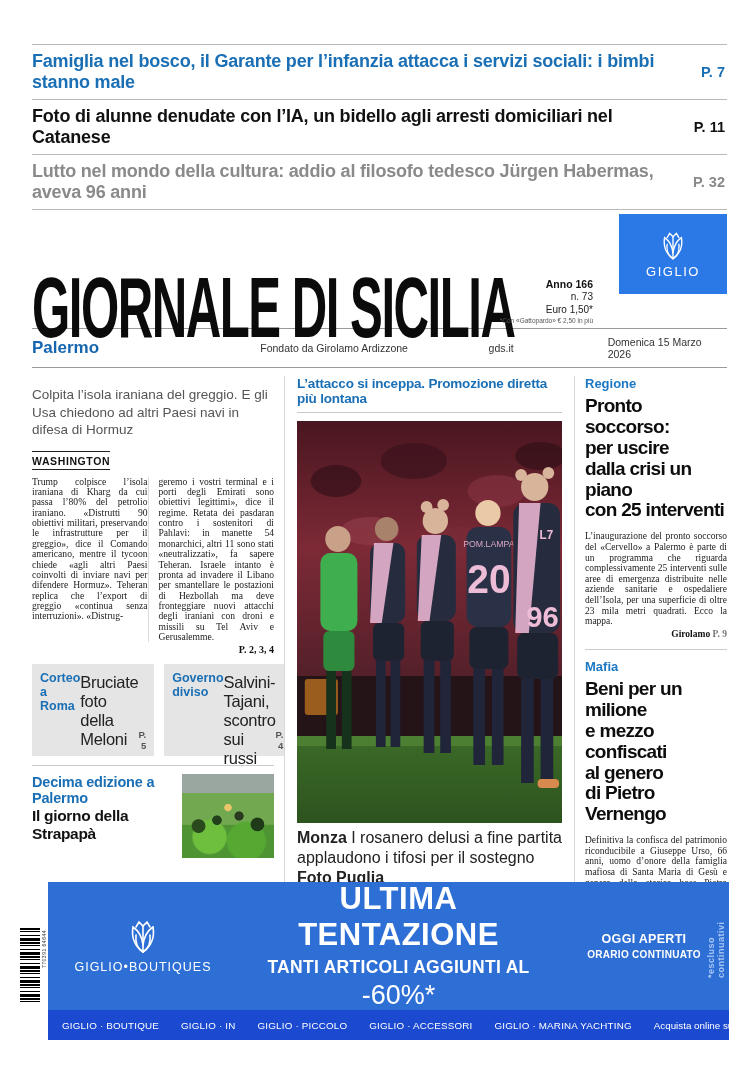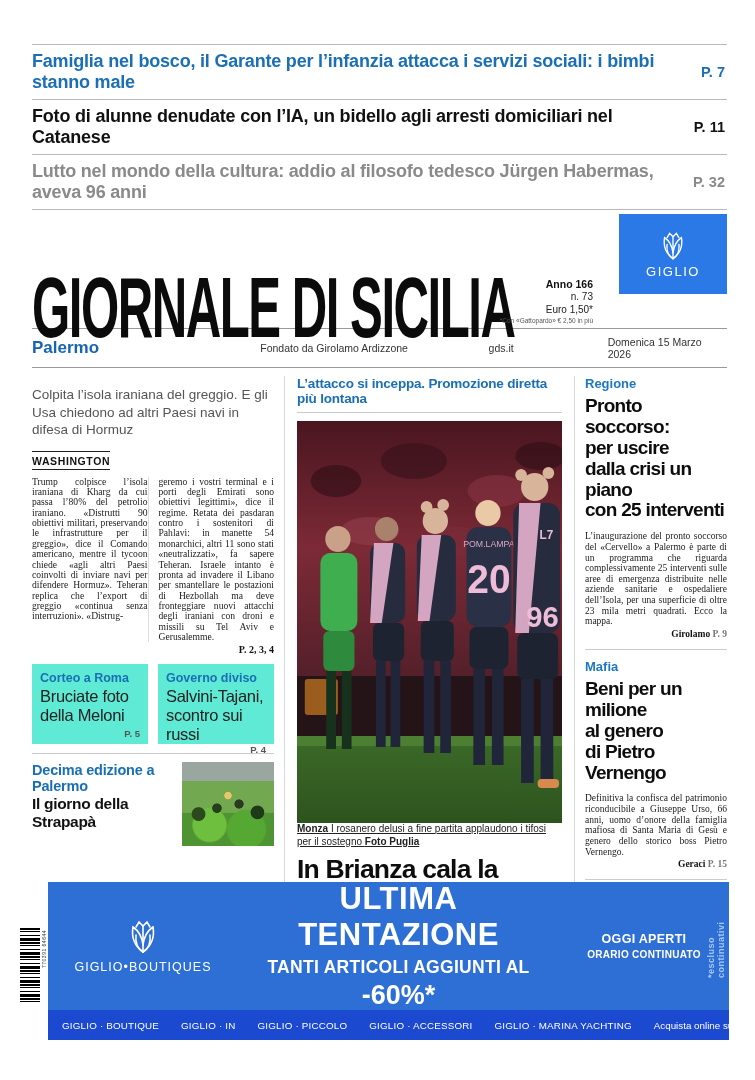--- a/index.html
+++ b/index.html
@@ -41,21 +41,21 @@
 
   
   .lead-hl { font-weight:bold; font-size:35px; line-height:1.06; letter-spacing:-1.2px; color:#0d0d0d; }
   .lead-stand { font-size:13.5px; line-height:1.3; color:#555; margin-top:10px; }
   .wash-label { font-weight:bold; font-size:10.5px; letter-spacing:0.6px; border-top:1px solid #222; border-bottom:1px solid #222; display:inline-block; padding:3px 0 2px; margin-top:12px; }
   .lead-body { display:flex; margin-top:7px; font-family:"Liberation Serif", serif; font-size:9.6px; line-height:1.08; text-align:justify; color:#1a1a1a; }
   .lead-body .bcol { flex:1; }
   .lead-body .bcol + .bcol { border-left:1px solid #ddd; padding-left:10px; }
   .lead-pages { font-family:"Liberation Serif", serif; font-weight:bold; font-size:10px; text-align:right; margin-top:2px; }
   .boxes { display:flex; gap:10px; margin-top:9px; }
-  .gray-box { background:#5eead4; flex:1; padding:7px 8px 5px; display:flex; flex-direction:column; height:80px; }
+  .gray-box { background:#e5e5e5; flex:1; padding:7px 8px 5px; display:flex; flex-direction:row; height:92px; }
   .gray-box .bk { color:#1a6fb5; font-weight:bold; font-size:12.5px; }
   .gray-box .bt { font-size:16.5px; line-height:1.15; color:#222; margin-top:2px; letter-spacing:-0.3px; }
   .gray-box .bp { font-weight:bold; font-size:9.5px; color:#555; text-align:right; margin-top:auto; }
   .divider { border:0; border-top:1px solid #ccc; margin:9px 0 8px; }
   .strapapa { display:flex; gap:8px; }
   .strapapa .s-txt { flex:1; }
   .strapapa .sk { color:#1a6fb5; font-weight:bold; font-size:14.5px; letter-spacing:-0.2px; }
   .strapapa .st { font-weight:bold; font-size:15.5px; line-height:1.15; letter-spacing:-0.3px; margin-top:1px; }
   .strapapa-photo { width:92px; height:84px; flex:none; background:
       radial-gradient(circle at 18% 62%, #2a4a1d 0 7%, transparent 8%),
@@ -66,42 +66,42 @@
       radial-gradient(circle at 30% 75%, #6fbf3e 0 18%, transparent 20%),
       radial-gradient(circle at 70% 80%, #55a832 0 20%, transparent 22%),
       linear-gradient(180deg, #9aa7a0 0 22%, #72a84f 23% 60%, #4f9433 61% 100%);
   }
 
   
   .kicker { color:#1a6fb5; font-weight:bold; font-size:13.5px; letter-spacing:-0.2px; }
   .kicker-rule { border:0; border-top:1px solid #c9c9c9; margin:6px 0 8px; }
   .photo { width:100%; height:402px; background:#30121a; position:relative; overflow:hidden; }
   .photo svg { display:block; width:100%; height:100%; }
-  .caption { font-size:10px; color:#222; line-height:1.25;text-decoration:underline; }
+  .caption { font-size:16px; color:#222; margin-top:5px; line-height:1.25; }
   .caption b { font-weight:bold; }
   .match-hl { font-weight:bold; font-size:26.5px; line-height:1.08; letter-spacing:-0.8px; margin-top:7px; color:#0d0d0d; }
 
   
   .rail-sec .rk { color:#1d78c4; font-weight:bold; font-size:13px; }
   .rail-sec .rh { font-weight:bold; font-size:19px; line-height:1.1; letter-spacing:-0.7px; margin-top:5px; color:#0d0d0d; }
   .rail-sec .rb { font-family:"Liberation Serif", serif; font-size:9.5px; line-height:1.12; text-align:justify; margin-top:10px; color:#1a1a1a; }
   .rail-sec .rby { font-family:"Liberation Serif", serif; font-size:9.5px; text-align:right; margin-top:2px; }
   .rail-sec .rby .nm { font-weight:bold; }
   .rail-sec .rby .pg { font-weight:bold; color:#777; }
   .rail-div { border:0; border-top:1px solid #ccc; margin:10px 0 9px; }
 
   
   .ad-wrap { position:absolute; left:48px; right:26px; top:882px; }
   .ad-main { background:#2e6fd6; height:128px; position:relative; display:flex; align-items:center; color:#fff; }
   .ad-brand { width:190px; display:flex; flex-direction:column; align-items:center; gap:4px; }
   .ad-brand .abn { font-size:12.5px; letter-spacing:1px; }
   .ad-center { flex:1; text-align:center; }
   .ad-title { font-weight:bold; font-size:31px; letter-spacing:0.5px; }
   .ad-sub { font-weight:bold; font-size:17.5px; margin-top:4px; letter-spacing:0.3px; }
-  .ad-disc { font-weight:bold; font-size:27px; margin-top:2px; }
+  .ad-disc { font-weight:normal; font-size:27px; margin-top:2px; }
   .ad-right { width:170px; text-align:center; }
   .ad-right .ar1 { font-weight:bold; font-size:12.5px; letter-spacing:0.3px; }
   .ad-right .ar2 { font-weight:bold; font-size:10px; margin-top:3px; letter-spacing:0.3px; }
   .ad-note { position:absolute; right:3px; top:50%; transform:translateY(-50%) rotate(180deg); writing-mode:vertical-rl; font-size:9px; font-weight:bold; color:#a9c7f6; letter-spacing:0.5px; }
   .ad-strip { background:#1b49d0; height:30px; display:flex; align-items:center; color:#fff; font-size:9.8px; padding:0 14px; gap:22px; }
   .ad-strip .store { white-space:nowrap; letter-spacing:0.2px; }
   .ad-strip .online { margin-left:auto; white-space:nowrap; }
 
   
   .barcode { position:absolute; left:20px; top:928px; width:20px; height:76px;
@@ -307,20 +307,21 @@
           <span class="pg">P. 9</span>
         </div>
       </div>
 
       <hr class="rail-div">
 
       <div class="rail-sec">
         <div class="rk">Mafia</div>
         <div class="rh">
           <div>Beni per un milione</div>
+          <div>e mezzo confiscati</div>
           <div>al genero</div>
           <div>di Pietro Vernengo</div>
         </div>
         <div class="rb">Definitiva la confisca del patrimonio riconducibile a Giuseppe Urso, 66 anni, uomo d’onore della famiglia mafiosa di Santa Maria di Gesù e genero dello storico boss Pietro Vernengo.</div>
         <div class="rby">
           <span class="nm">Geraci</span>
           <span class="pg">P. 15</span>
         </div>
       </div>
 

